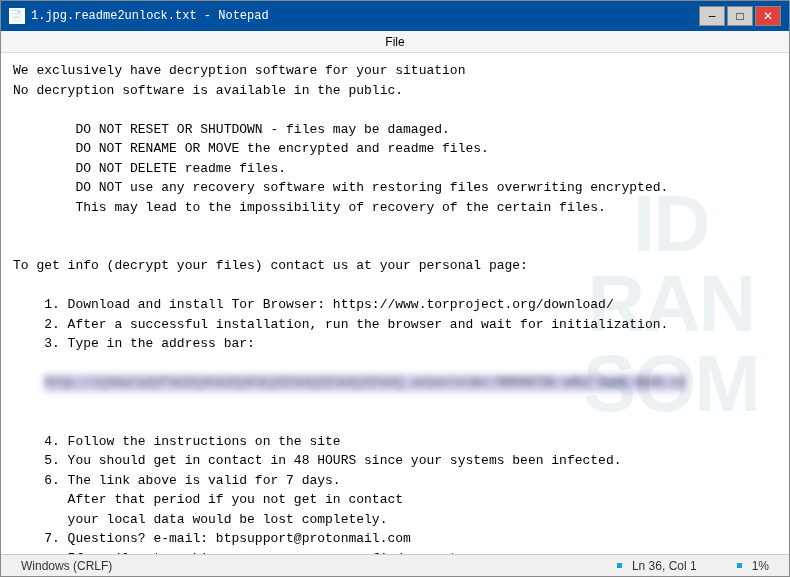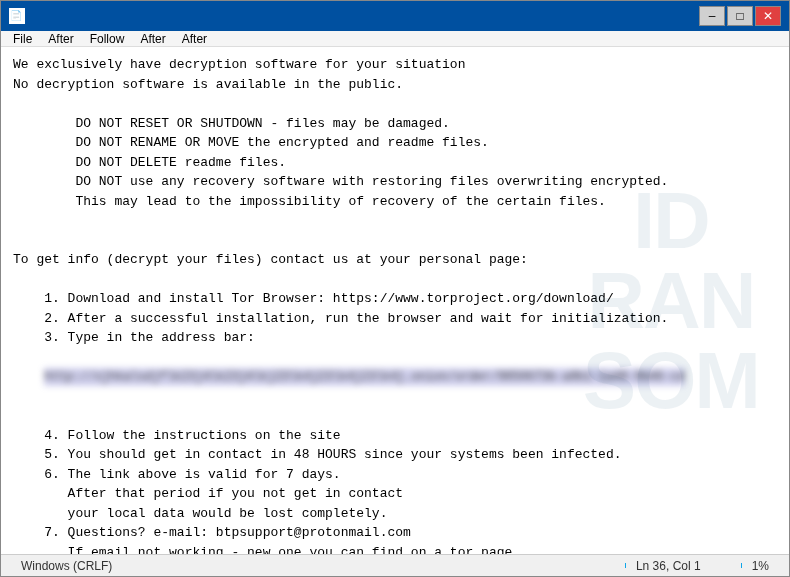--- a/index.html
+++ b/index.html
@@ -83,22 +83,23 @@
       color: #fff;
     }
 
     .menu-bar {
       background: #f5f5f5;
       display: flex;
       gap: 0px;
       padding: 2px 4px;
       border-bottom: 1px solid #ddd;
       flex-shrink: 0;
-      height: 16px;
-      align-items: center;
+      height: 22px;
+      align-items: center;
+      flex-direction: column;
     }
 
     .menu-item {
       padding: 2px 8px;
       font-size: 12px;
       cursor: pointer;
       font-family: 'Segoe UI', Arial, sans-serif;
     }
 
     .content-area {
@@ -154,21 +155,21 @@
       padding: 8px 10px;
       gap: 30px;
       flex-shrink: 0;
       font-family: 'Segoe UI', Arial, sans-serif;
       font-size: 12px;
       color: #333;
     }
 
     .status-section {
       padding: 0 10px;
-      border-left: 1px solid #0ea5e9;
+      border-left: 5px solid #0ea5e9;
       height: 100%;
       display: flex;
       align-items: center;
     }
 
     .status-section:first-child {
       border-left: none;
       flex: 1;
     }
 
@@ -189,20 +190,21 @@
     }
   </style>
 </head>
 <body>
 
 <div class="window">
 
   <div class="title-bar">
     <div class="title-bar-left">
       <span class="title-bar-icon">📄</span>
+      <span>1.jpg.readme2unlock.txt - Notepad</span>
     </div>
     <div class="title-bar-controls">
       <div class="title-bar-btn">–</div>
       <div class="title-bar-btn">□</div>
       <div class="title-bar-btn close">✕</div>
     </div>
   </div>
 
   <div class="menu-bar">
     <span class="menu-item">File</span>

